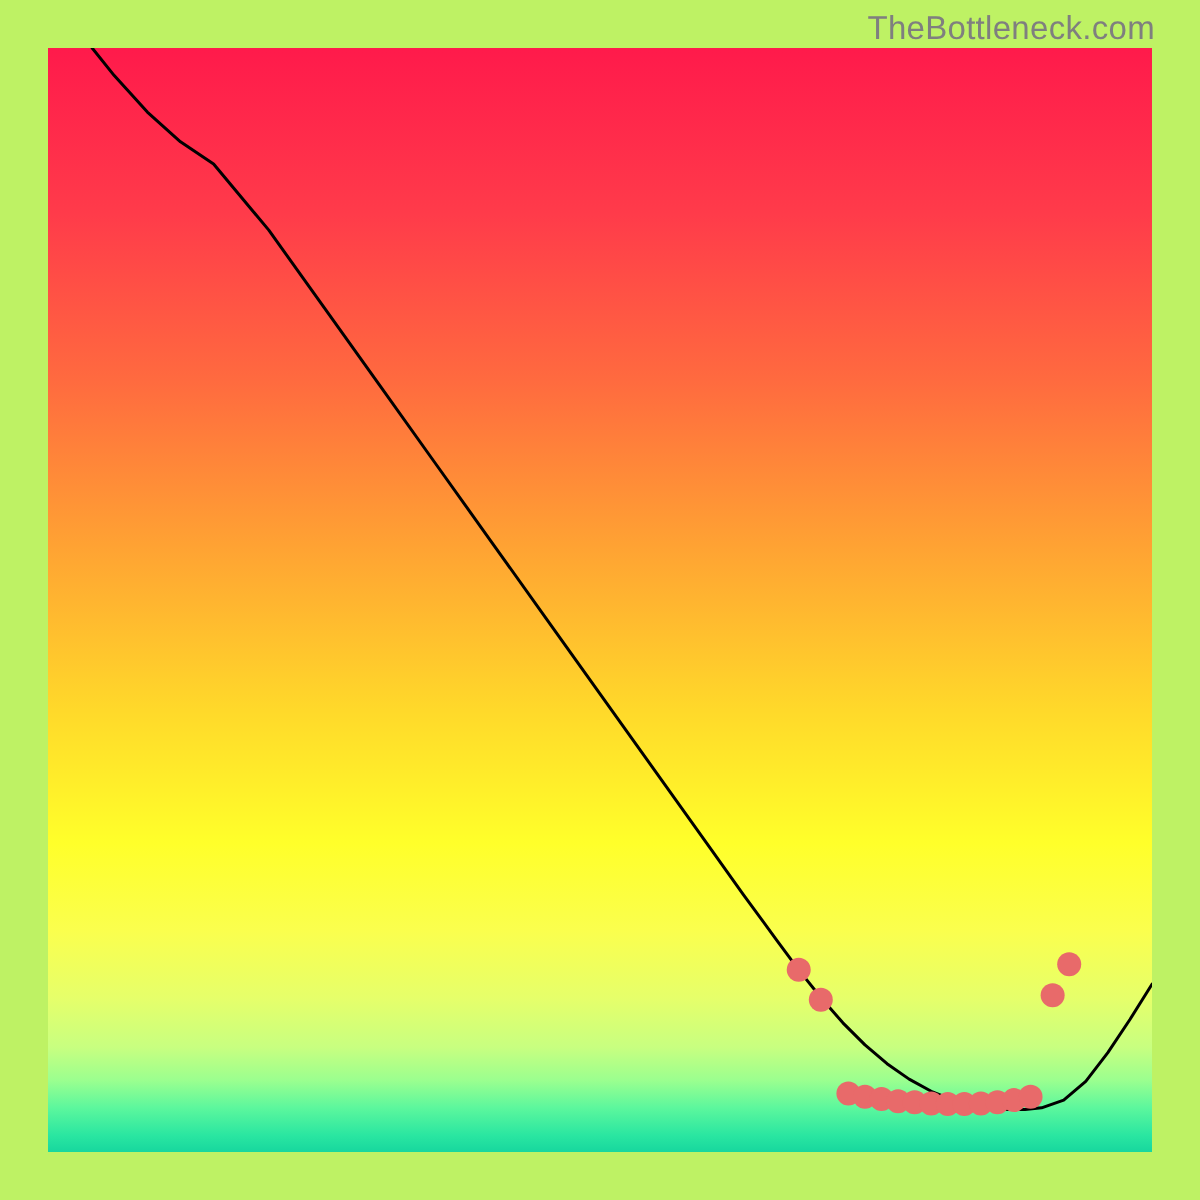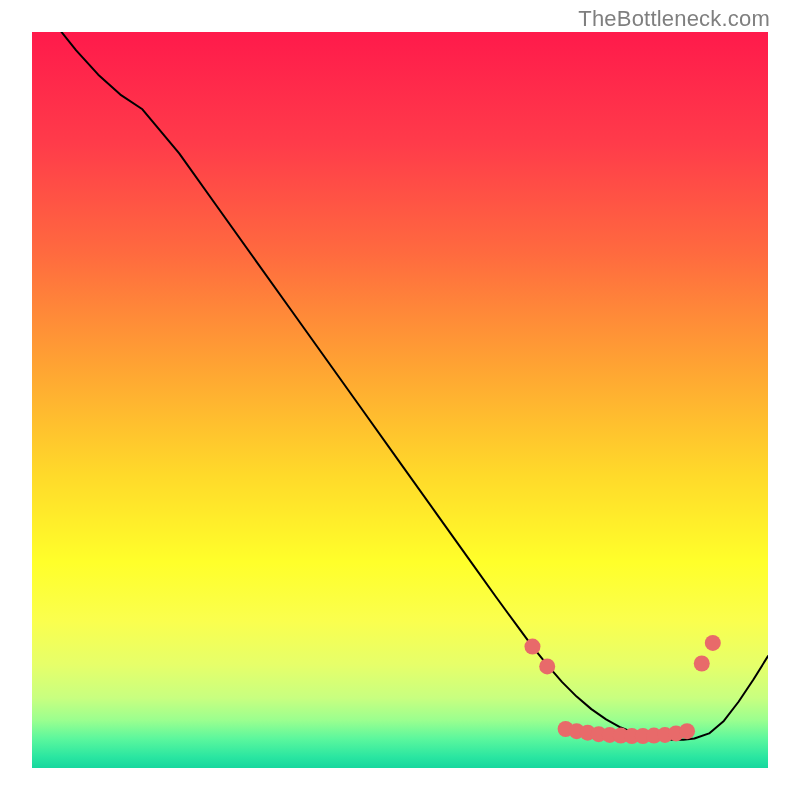--- a/index.html
+++ b/index.html
@@ -9,21 +9,21 @@
     height: 800px;
     background: #000;
     overflow: hidden;
   }
   .frame {
     position: absolute;
     top: 0;
     left: 0;
     width: 800px;
     height: 800px;
-    background: #ffffff;
+    background: #bef264;
   }
   .plot {
     position: absolute;
     top: 32px;
     left: 32px;
     width: 736px;
     height: 736px;
   }
   .watermark {
     position: absolute;

